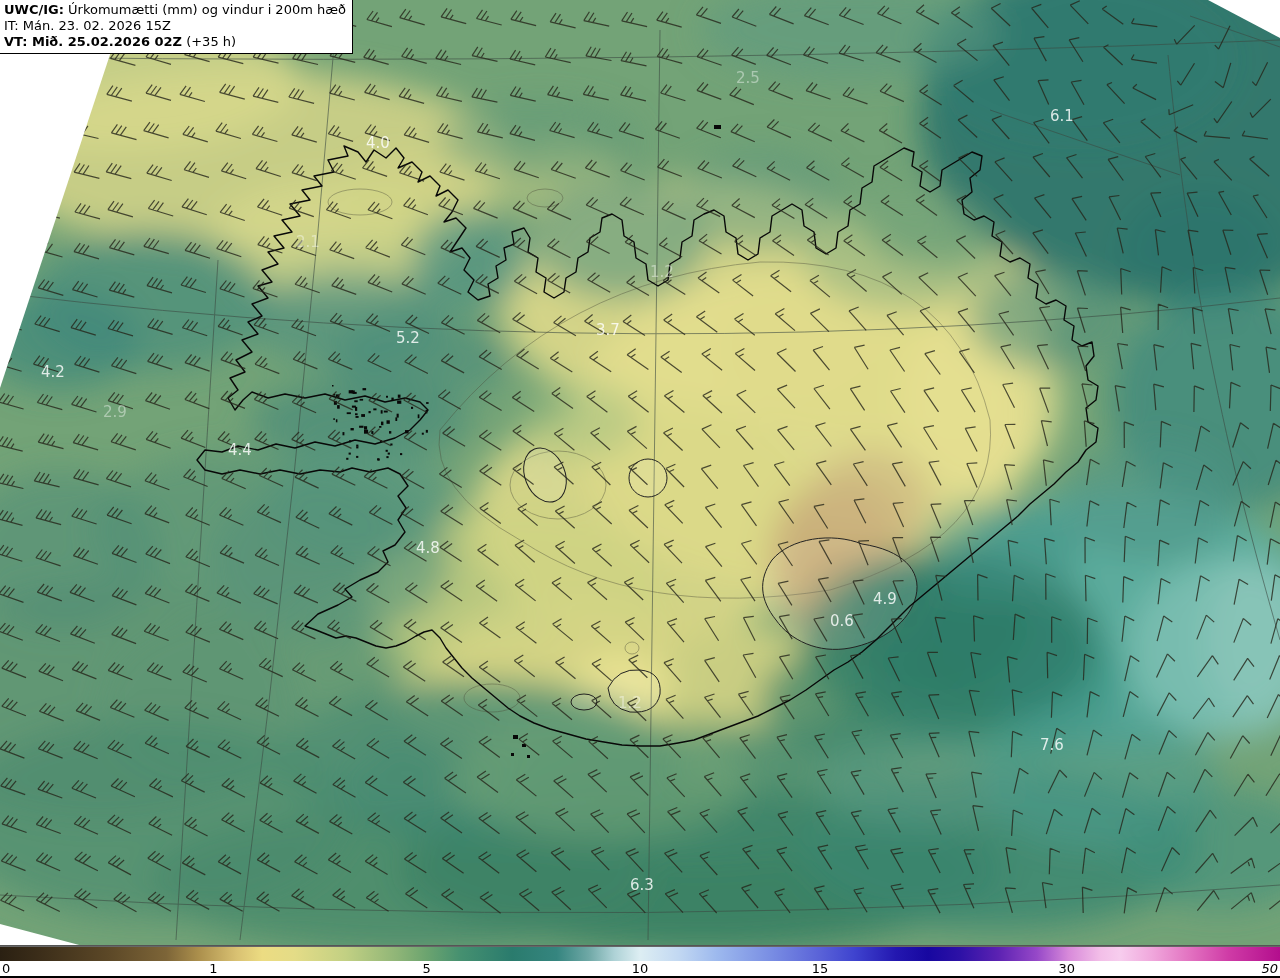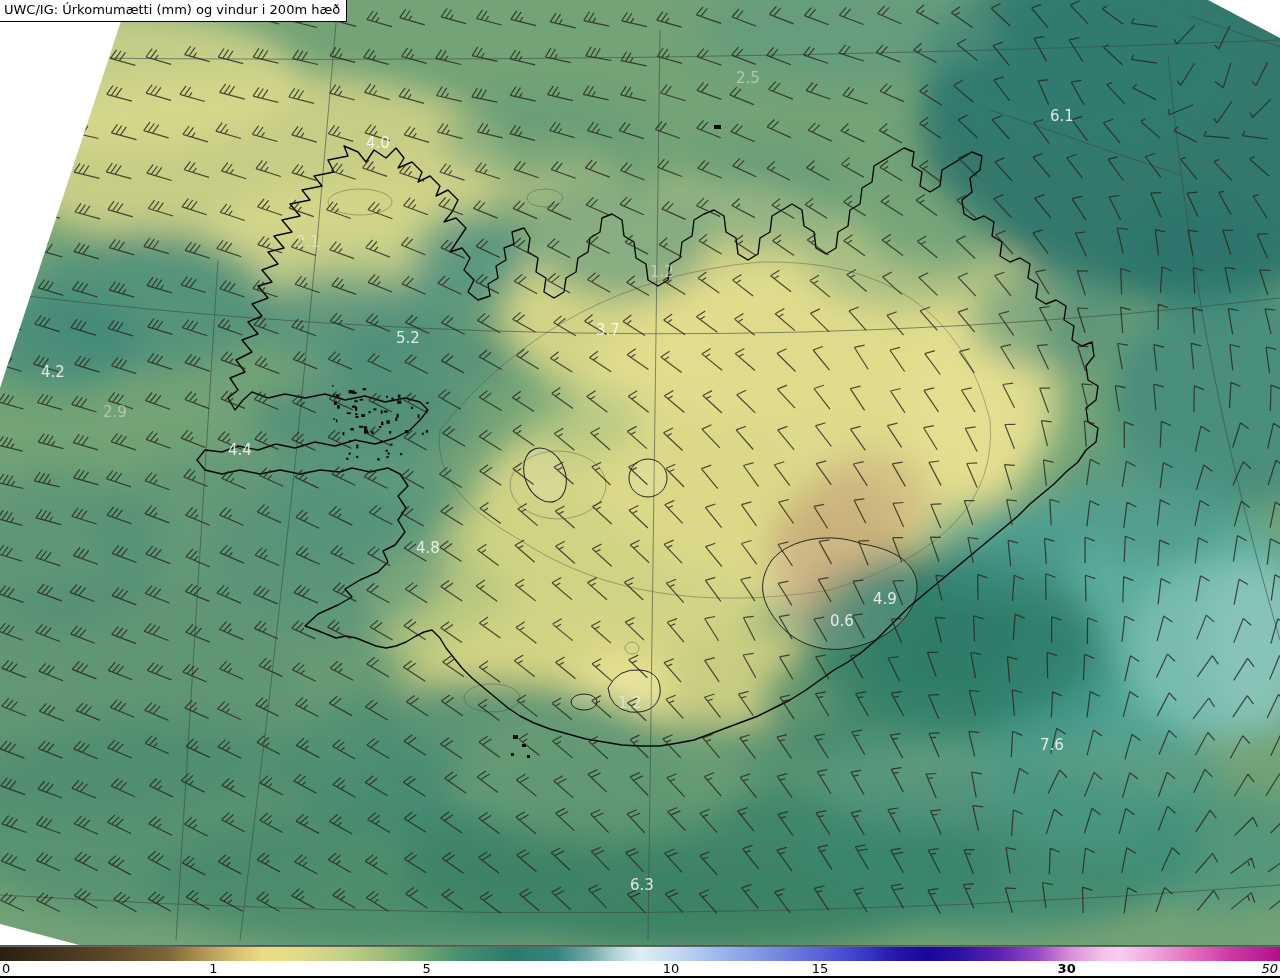--- a/index.html
+++ b/index.html
@@ -3,21 +3,21 @@
 <meta charset="utf-8">
 <style>
   html,body{margin:0;padding:0;background:#ffffff;}
   .stage{position:relative;width:1280px;height:978px;overflow:hidden;
          font-family:"DejaVu Sans","Liberation Sans",sans-serif;background:#fff;
          border-bottom:2px solid #000;box-sizing:border-box;}
   #map-svg{position:absolute;left:0;top:0;display:block;}
   .title-box{position:absolute;left:0;top:0;background:#ffffff;
              border-right:1px solid #000;border-bottom:1px solid #000;
              padding:2px 6px 3px 4px;line-height:16px;font-size:13px;color:#000;white-space:nowrap;}
-  .title-box .b{font-weight:normal;}
+  .title-box .b{font-weight:bold;}
   .colorbar-wrap{position:absolute;left:0;top:946px;width:1280px;height:32px;}
   #cbar-gradient{position:absolute;left:0;top:0;width:1280px;height:15px;border-top:1px solid #666;box-sizing:border-box;}
   #cbar-ticks{position:absolute;left:0;top:15px;width:1280px;height:17px;background:#fff;}
   .cbar-tick{position:absolute;top:0;font-size:13px;color:#000;transform:translateX(-50%);}
   .cbar-tick.first{transform:none;}
   .cbar-tick.last{transform:translateX(-100%);font-style:italic;}
   .precip-label{paint-order:stroke;}
 </style>
 </head>
 <body>
@@ -226,27 +226,29 @@
     <g fill="#ffffff">
       <polygon points="0,0 128,0 0,388"></polygon>
       <polygon points="1208,0 1280,0 1280,38"></polygon>
       <polygon points="0,924 83,946 0,946"></polygon>
     </g>
     <line x1="0" y1="945.5" x2="1280" y2="945.5" stroke="#555" stroke-width="1"></line>
   </svg>
 
   <div class="title-box">
     <div><span class="b">UWC/IG:</span><span> Úrkomumætti (mm) og vindur i 200m hæð</span></div>
+    <div>IT: Mán. 23. 02. 2026 15Z</div>
+    <div><span class="b">VT: Mið. 25.02.2026 02Z</span><span> (+35 h)</span></div>
   </div>
 
   <div class="colorbar-wrap">
     <div id="cbar-gradient" style="background: linear-gradient(to right, rgb(42, 32, 18) 0%, rgb(59, 45, 25) 3%, rgb(92, 72, 39) 8.5%, rgb(125, 101, 56) 13%, rgb(171, 143, 76) 15.5%, rgb(217, 193, 114) 18.5%, rgb(236, 220, 130) 20.5%, rgb(228, 220, 135) 23%, rgb(194, 208, 131) 27%, rgb(143, 181, 119) 31%, rgb(108, 164, 111) 33.3%, rgb(69, 144, 112) 36%, rgb(42, 123, 109) 40%, rgb(53, 133, 127) 43.5%, rgb(111, 168, 166) 46%, rgb(174, 210, 214) 48%, rgb(221, 238, 243) 50%, rgb(194, 216, 242) 53%, rgb(157, 185, 238) 56%, rgb(123, 144, 228) 60%, rgb(90, 99, 216) 64%, rgb(63, 68, 207) 66.7%, rgb(35, 23, 176) 70%, rgb(23, 7, 160) 72.5%, rgb(45, 17, 166) 75%, rgb(92, 34, 178) 78%, rgb(150, 72, 200) 81%, rgb(216, 138, 218) 83.5%, rgb(243, 191, 232) 86%, rgb(247, 205, 238) 87.5%, rgb(240, 167, 220) 90%, rgb(226, 113, 192) 93%, rgb(207, 59, 166) 96%, rgb(179, 14, 141) 100%);"></div>
     <div id="cbar-ticks">
         <span class="cbar-tick first" style="left: 2px;">0</span>
         <span class="cbar-tick" style="left: 213.333px;">1</span>
         <span class="cbar-tick" style="left: 426.667px;">5</span>
-        <span class="cbar-tick" style="left: 640px; margin-left: 31px;">10</span>
+        <span class="cbar-tick" style="left: 640px;">10</span>
         <span class="cbar-tick" style="left: 820px;">15</span>
-        <span class="cbar-tick" style="left: 1066.67px; font-weight: bold;">30</span>
+        <span class="cbar-tick" style="left: 1066.67px;">30</span>
         <span class="cbar-tick last" style="left: 1278px;">50</span>
       </div>
   </div>
 </div>
 
 </body></html>

